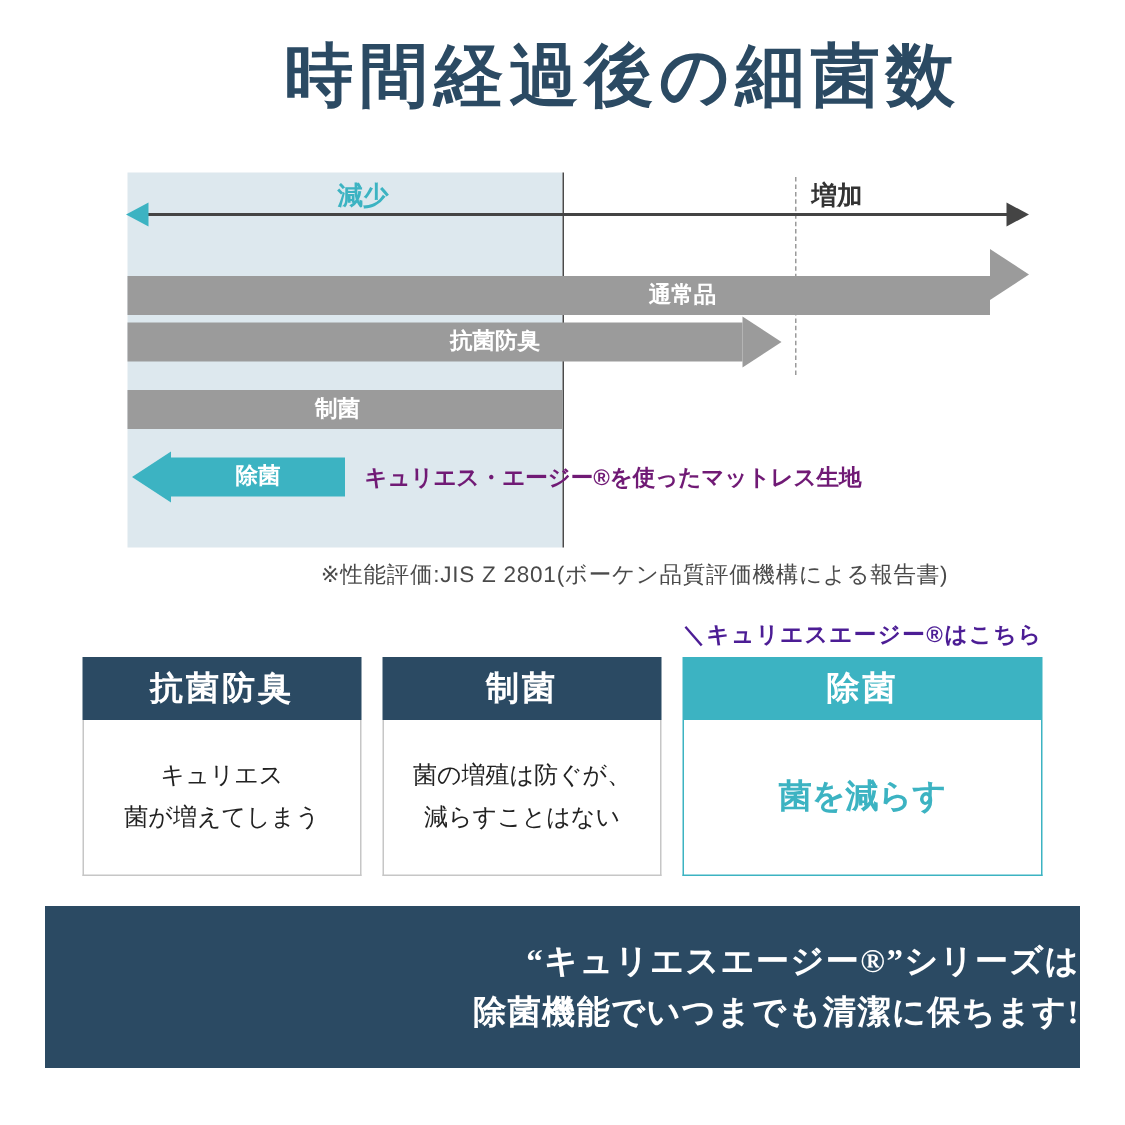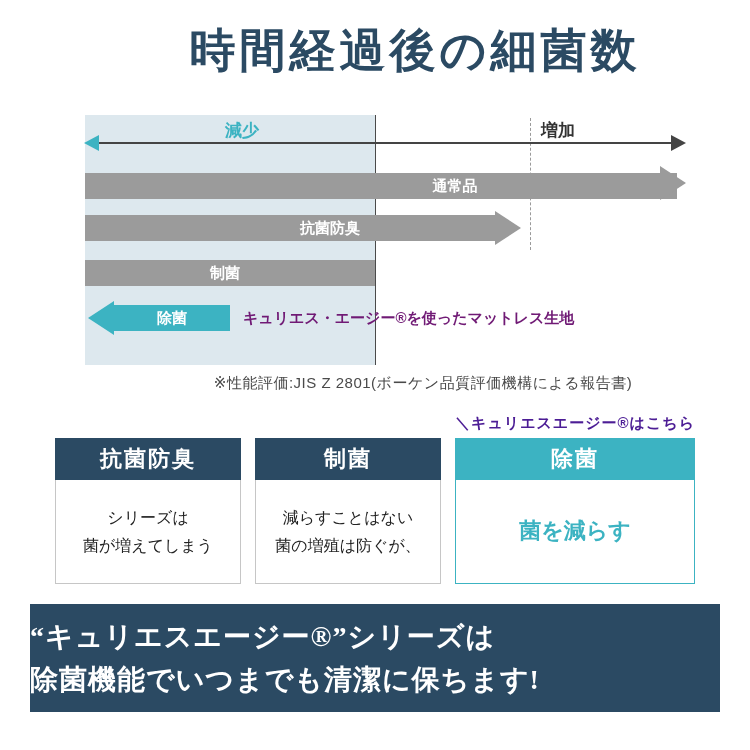--- a/index.html
+++ b/index.html
@@ -51,43 +51,43 @@
             display:flex;flex-direction:column;align-items:center;justify-content:center;
             font-size:16px;color:#222;line-height:1.75;text-align:center;}
   .box1{left:55px;width:186px;}
   .box2{left:255px;width:186px;}
   .box3{left:455px;width:240px;}
   .box3 .hdr{background:#3cb3c2;}
   .box3 .bdy{border:1px solid #3cb3c2;border-top:none;color:#3cb3c2;
              font-size:22px;font-weight:bold;}
 
   .banner{position:absolute;left:30px;top:604px;width:690px;height:108px;background:#2b4a63;
-          display:flex;flex-direction:column;align-items:flex-start;justify-content:center;
+          display:flex;flex-direction:column;align-items:flex-end;justify-content:center;
           color:#fff;font-family:"Liberation Serif","DejaVu Serif",serif;
-          font-size:28px;font-weight:bold;letter-spacing:1px;line-height:1.55;}
+          font-size:22px;font-weight:bold;letter-spacing:1px;line-height:1.55;}
 </style>
 </head>
 <body>
 
 <div id="page">
 
   <div class="title serif">時間経過後の細菌数</div>
 
   <div>
     <div class="shade"></div>
     <div class="vline-solid"></div>
     <div class="vline-dashed"></div>
 
     <div class="axis-line"></div>
     <div class="axis-head-left"></div>
     <div class="axis-head-right"></div>
     <div class="axis-label dec">減少</div>
     <div class="axis-label inc">増加</div>
 
-    <div class="bar" style="left:85px;top:173px;width:575px;padding-left:17px;">
+    <div class="bar" style="left:85px;top:184px;width:575px;">
       <span class="lbl" style="left:370px;">通常品</span>
     </div>
     <div class="head-right" style="left:660px;top:166px;"></div>
 
     <div class="bar" style="left:85px;top:215px;width:410px;">
       <span class="lbl" style="left:245px;">抗菌防臭</span>
     </div>
     <div class="head-right" style="left:495px;top:211px;"></div>
 
     <div class="bar" style="left:85px;top:260px;width:290px;">
@@ -101,30 +101,30 @@
     <div class="product-note">キュリエス・エージー®を使ったマットレス生地</div>
   </div>
 
   <div class="eval-note">※性能評価:JIS Z 2801(ボーケン品質評価機構による報告書)</div>
 
   <div class="callout">＼キュリエスエージー®はこちら</div>
 
   <div class="box box1">
     <div class="hdr">抗菌防臭</div>
     <div class="bdy">
-      <div>シリーズは</div>
+      <div>キュリエス</div>
       <div>菌が増えてしまう</div>
     </div>
   </div>
 
   <div class="box box2">
     <div class="hdr">制菌</div>
     <div class="bdy">
+      <div>菌の増殖は防ぐが、</div>
       <div>減らすことはない</div>
-      <div>菌の増殖は防ぐが、</div>
     </div>
   </div>
 
   <div class="box box3">
     <div class="hdr">除菌</div>
     <div class="bdy">
       <div>菌を減らす</div>
     </div>
   </div>
 

